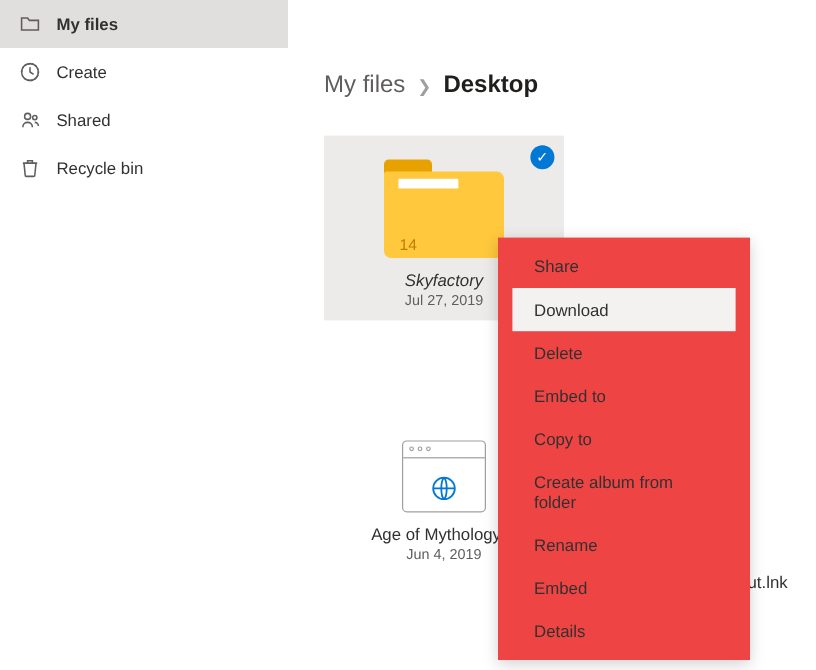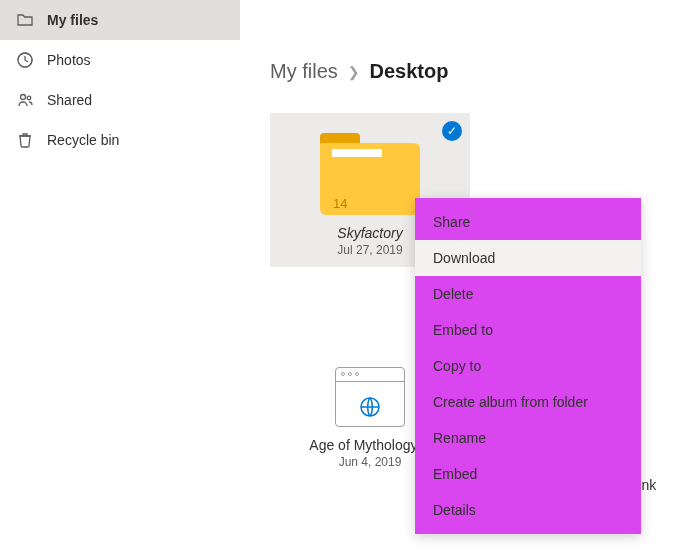--- a/index.html
+++ b/index.html
@@ -173,24 +173,24 @@
       position: absolute;
       top: 28px;
       left: 50%;
       transform: translateX(-50%);
       color: #0078d4;
     }
     .context-menu {
       position: absolute;
       left: 415px;
       top: 198px;
-      width: 226px;
-      background: #d946ef;
+      width: 210px;
+      background: #ef4444;
       box-shadow: 0 3px 12px rgba(0,0,0,0.18);
-      padding: 6px 0;
+      padding: 6px 12px;
       z-index: 100;
     }
     .context-item {
       padding: 10px 18px;
       font-size: 14px;
       cursor: pointer;
     }
     .context-item:hover, .context-item.hovered { background: #f3f2f1; }
     .file-name-wide {
       font-size: 14px;
@@ -218,21 +218,21 @@
     <span>My files</span>
   </div>
   <div class="sidebar-item">
     <span class="sidebar-icon">
       <svg width="18" height="18" viewBox="0 0 18 18" fill="none" stroke="currentColor" stroke-width="1.3">
           <circle cx="9" cy="9" r="7"></circle>
           <path d="M9 5v4l3 2"></path>
           <path d="M2 9 a7 7 0 1 1 2 5" stroke-dasharray="2 1"></path>
         </svg>
     </span>
-    <span>Photos</span>
+    <span>Create</span>
   </div>
   <div class="sidebar-item">
     <span class="sidebar-icon">
       <svg width="18" height="18" viewBox="0 0 18 18" fill="none" stroke="currentColor" stroke-width="1.3">
           <circle cx="7" cy="6" r="2.5"></circle>
           <path d="M3 15c0-2.5 2-4 4-4s4 1.5 4 4"></path>
           <circle cx="13" cy="7" r="1.8"></circle>
           <path d="M16 14c0-1.8-1.5-3-3-3"></path>
         </svg>
     </span>

